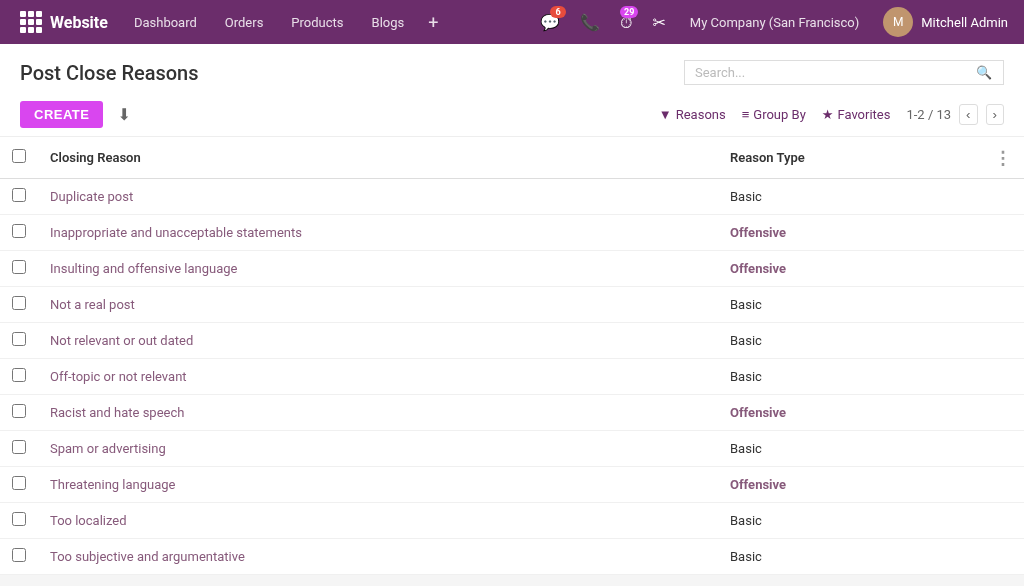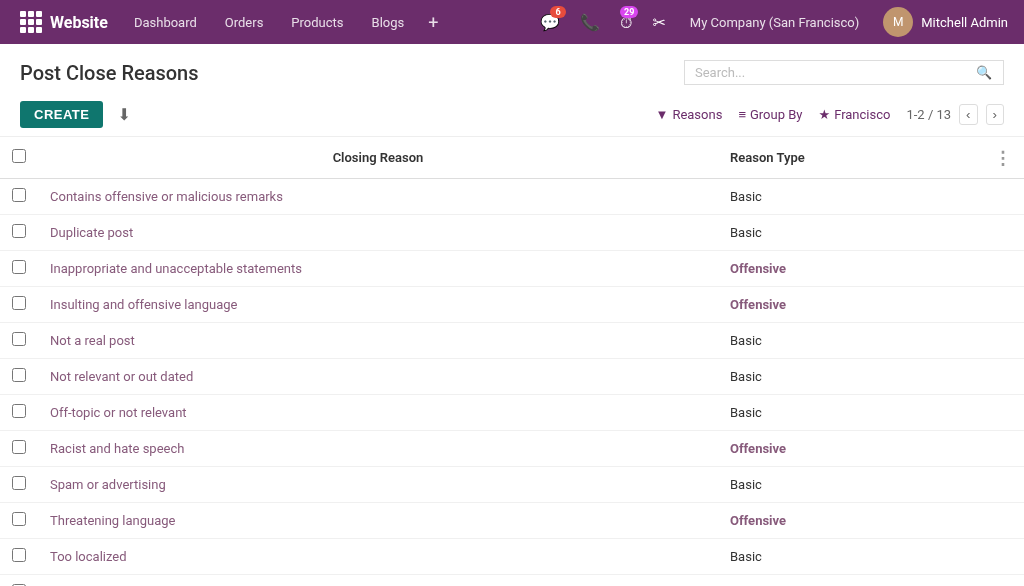--- a/index.html
+++ b/index.html
@@ -154,21 +154,21 @@
 
     
     .toolbar {
       display: flex;
       align-items: center;
       padding: 8px 20px;
       gap: 8px;
       border-bottom: 1px solid #eee;
     }
     .btn-create {
-      background: #0f766e;
+      background: #d946ef;
       color: white;
       border: none;
       padding: 6px 14px;
       border-radius: 3px;
       cursor: pointer;
       font-size: 13px;
       font-weight: 600;
       letter-spacing: 0.5px;
     }
     .btn-icon {
@@ -218,21 +218,21 @@
       border-bottom: 1px solid #ddd;
       background: white;
     }
     .data-table th {
       padding: 10px 12px;
       text-align: left;
       font-weight: 600;
       color: #333;
       font-size: 13px;
     }
-    .data-table th.col-reason { width: 680px; text-align: center; }
+    .data-table th.col-reason { width: 680px; }
     .data-table th.col-type { }
     .data-table th.col-check { width: 36px; }
     .data-table tbody tr {
       border-bottom: 1px solid #f0f0f0;
     }
     .data-table td {
       padding: 9px 12px;
       font-size: 13px;
     }
     .td-link {
@@ -320,21 +320,21 @@
       <span class="toolbar-filter">
         <span>▼</span>
         <span>Reasons</span>
       </span>
       <span class="toolbar-filter">
         <span>≡</span>
         <span>Group By</span>
       </span>
       <span class="toolbar-filter">
         <span>★</span>
-        <span>Francisco</span>
+        <span>Favorites</span>
       </span>
       <div class="pagination">
         <span>1-2 / 13</span>
         <button class="pag-btn">‹</button>
         <button class="pag-btn">›</button>
       </div>
     </div>
   </div>
 
   <table class="data-table">
@@ -342,26 +342,20 @@
       <tr>
         <th class="col-check th-checkbox">
           <input type="checkbox" style="">
         </th>
         <th class="col-reason">Closing Reason</th>
         <th class="col-type">Reason Type</th>
         <th style="width:30px;"><span class="more-icon">⋮</span></th>
       </tr>
     </thead>
     <tbody id="table-body">
-    <tr>
-          <td style="text-align: center;"><input type="checkbox" style=""></td>
-          <td><a class="td-link">Contains offensive or malicious remarks</a></td>
-          <td class="td-basic">Basic</td>
-          <td></td>
-        </tr>
         <tr>
           <td style="text-align: center;"><input type="checkbox" style=""></td>
           <td><a class="td-link">Duplicate post</a></td>
           <td class="td-basic">Basic</td>
           <td></td>
         </tr>
         <tr>
           <td style="text-align: center;"><input type="checkbox" style=""></td>
           <td><a class="td-link">Inappropriate and unacceptable statements</a></td>
           <td class="td-offensive">Offensive</td>

